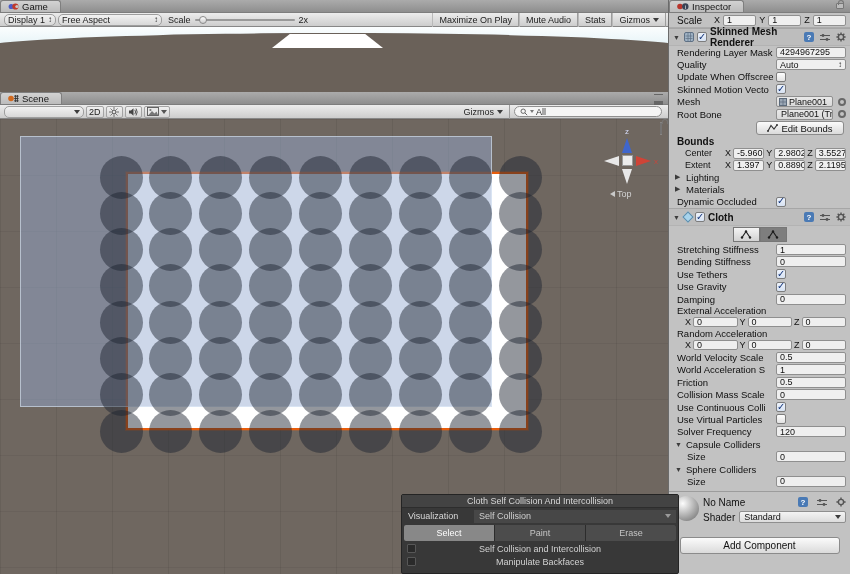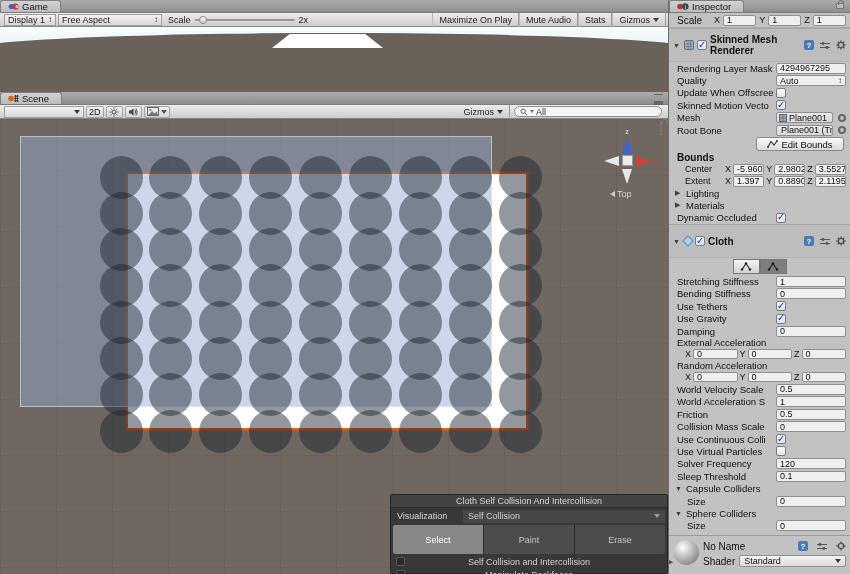--- a/index.html
+++ b/index.html
@@ -4,21 +4,21 @@
 <style>
   * { box-sizing: border-box; margin: 0; padding: 0; }
   html,body { width:850px; height:574px; overflow:hidden; }
   body { font-family:"Liberation Sans","DejaVu Sans",sans-serif; font-size:10px; color:#111; }
   #root { position:relative; width:850px; height:574px; background:#9a9a9a; overflow:hidden; }
 
   
   .tabbar { height:13px; background:linear-gradient(#ababab,#8e8e8e); display:flex; align-items:flex-end; position:relative; border-bottom:1px solid #7d7d7d; }
   .tab { height:12px; background:linear-gradient(#d2d2d2,#bcbcbc); border:1px solid #7f7f7f; border-bottom:none; border-radius:3px 3px 0 0; display:flex; align-items:center; gap:3px; padding:0 12px 0 4px; font-size:9.5px; color:#141414; }
   .toolbar { height:14px; background:linear-gradient(#ececec,#cdcdcd); border-bottom:1px solid #878787; display:flex; align-items:center; font-size:9px; color:#222; padding:0 2px; }
-  .dd { height:12px; display:flex; align-items:center; gap:3px; padding:0 3px; border:1px solid #9e9e9e; border-radius:0; background:linear-gradient(#f2f2f2,#d8d8d8); margin-left:2px; }
+  .dd { height:12px; display:flex; align-items:center; gap:3px; padding:0 3px; border:1px solid #9e9e9e; border-radius:5px; background:linear-gradient(#f2f2f2,#d8d8d8); margin-left:2px; }
   .ud { font-size:8px; color:#333; }
   .darr { width:0; height:0; border-left:3px solid transparent; border-right:3px solid transparent; border-top:4px solid #3c3c3c; }
   .tbtn { height:14px; display:flex; align-items:center; gap:3px; padding:1px 6px; border-left:1px solid #b9b9b9; border-right:1px solid #9c9c9c; white-space:nowrap; }
   .spacer { flex:1; }
   .lockicon { width:8px; height:6px; border:1px solid #777; border-radius:1px; background:#bcbcbc; position:relative; }
   .lockicon::before { content:""; position:absolute; left:1px; top:-4px; width:4px; height:4px; border:1px solid #777; border-bottom:none; border-radius:3px 3px 0 0; }
   .menuicon { width:9px; height:7px; border-top:1px solid #666; box-shadow:0 2px 0 #666,0 4px 0 #666; margin:0 3px; }
 
   
   .game-panel { position:absolute; left:0; top:0; width:668px; height:92px; }
@@ -53,21 +53,21 @@
   .gz-x { position:absolute; left:58px; top:26px; font-size:8px; color:#c7463c; }
   .gz-top { position:absolute; left:14px; top:58px; font-size:9px; color:#d2d2d2; display:flex; align-items:center; gap:2px; }
   .chev-left { width:0; height:0; border-top:3px solid transparent; border-bottom:3px solid transparent; border-right:5px solid #c9c9c9; }
   .scene-lock { position:absolute; right:6px; top:4px; z-index:5; opacity:.8; }
 
   
   .inspector { position:absolute; left:668px; top:0; width:182px; height:574px; background:#c2c2c2; border-left:1px solid #6b6b6b; overflow:hidden; }
   .insp-row { display:flex; align-items:center; height:15px; padding:0 4px 0 8px; gap:3px; border-bottom:1px solid #ababab; }
   .axis-lbl { font-size:9px; color:#111; }
   .field { flex:1; min-width:0; height:11px; background:#efefef; border:1px solid #8f8f8f; border-radius:2px; font-size:9px; padding:0 3px; color:#101010; display:flex; align-items:center; white-space:nowrap; overflow:hidden; }
-  .comp-header { height:14px; display:flex; align-items:center; gap:3px; padding:16px 4px; background:#bdbdbd; border-top:1px solid #a6a6a6; border-bottom:1px solid #b3b3b3; font-weight:bold; font-size:10px; }
+  .comp-header { height:14px; display:flex; align-items:center; gap:3px; padding:8px 4px; background:#bdbdbd; border-top:1px solid #a6a6a6; border-bottom:1px solid #b3b3b3; font-weight:bold; font-size:10px; }
   .fold { width:8px; font-size:7px; color:#3c3c3c; flex:0 0 8px; }
   .cb { width:10px; height:10px; border:1px solid #7d7d7d; background:linear-gradient(#fefefe,#e2e2e2); border-radius:2px; position:relative; flex:0 0 10px; }
   .cb.checked { background:linear-gradient(#eef3fb,#d7e2f2); }
   .cb.checked::after { content:"\2713"; position:absolute; left:0px; top:-2.5px; font-size:10px; font-weight:bold; color:#16377c; }
   .hicon { margin-left:3px; flex:0 0 auto; }
   .help-ic { width:10px; height:10px; background:#4a7ab5; border-radius:2px; color:#fff; font-size:8px; font-weight:bold; display:flex; align-items:center; justify-content:center; }
   .help-ic::after { content:"?"; }
   .irow { display:flex; align-items:center; height:12.4px; padding:0 4px 0 8px; gap:3px; font-size:9.5px; }
   .irow .lbl { flex:0 0 96px; white-space:nowrap; overflow:hidden; color:#0e0e0e; }
   .irow .lbl.ind { padding-left:10px; }
@@ -90,28 +90,28 @@
   .mat-row1 { display:flex; align-items:center; gap:6px; height:15px;justify-content:space-between; }
   .mat-row2 { display:flex; align-items:center; gap:4px; height:15px; padding-left:30px; }
   .sphere { position:absolute; left:5px; top:4px; width:25px; height:25px; border-radius:50%; background:radial-gradient(circle at 35% 30%, #fdfdfd, #b5b5b5 48%, #6e6e6e 95%); }
   .mat-name { font-size:10px; margin-left:30px; flex:1; }
   .mat-fold { position:absolute; left:-1px; top:22px; font-size:7px; color:#555; }
   .shader-dd { width:118px; height:12px; border:1px solid #8f8f8f; border-radius:2px; background:linear-gradient(#f4f4f4,#dcdcdc); display:flex; align-items:center; padding:0 4px; font-size:9px; gap:3px; }
   .addcomp-row { display:flex; justify-content:center; margin-top:12px; }
   .addcomp { width:160px; height:17px; font-size:10px; }
 
   
-  .cloth-overlay { position:absolute; left:390px; top:494px; width:278px; height:80px; background:#383838; border:1px solid #242424; border-radius:2px; color:#cfcfcf; font-size:9px; z-index:10; }
+  .cloth-overlay { position:absolute; left:401px; top:494px; width:278px; height:80px; background:#383838; border:1px solid #242424; border-radius:2px; color:#cfcfcf; font-size:9px; z-index:10; }
   .co-title { height:13px; background:#434343; border-bottom:1px solid #2d2d2d; display:flex; align-items:center; justify-content:center; color:#d6d6d6; }
   .co-viz { height:16px; display:flex; align-items:center; gap:4px; padding:1px 2px 1px 6px; }
   .co-viz-lbl { flex:0 0 62px; color:#d8d8d8; }
   .co-viz-val { flex:1; height:13px; background:#474747; display:flex; align-items:center; padding:0 5px; color:#cfcfcf; }
   .co-darr { margin-left:auto; width:0; height:0; border-left:3px solid transparent; border-right:3px solid transparent; border-top:4px solid #9a9a9a; }
   .co-segs { display:flex; gap:1px; margin:1px 2px; background:#2c2c2c; border-radius:2px; }
-  .seg { flex:1; height:29px; display:flex; align-items:center; justify-content:center; background:#4c4c4c; color:#c4c4c4; }
+  .seg { flex:1; height:16px; display:flex; align-items:center; justify-content:center; background:#4c4c4c; color:#c4c4c4; }
   .seg:first-child { border-radius:2px 0 0 2px; }
   .seg:last-child { border-radius:0 2px 2px 0; }
   .seg.active { background:#888; color:#fff; }
   .co-row { height:13px; display:flex; align-items:center; position:relative; }
   .co-cb { position:absolute; left:5px; width:9px; height:9px; background:#2a2a2a; border:1px solid #575757; border-radius:1px; }
   .co-lbl { flex:1; text-align:center; color:#d2d2d2; }
 </style>
 </head>
 <body>
 
@@ -590,24 +590,20 @@
           <span class="cb checked"></span>
         </div>
         <div class="irow">
           <span class="lbl">Use Virtual Particles</span>
           <span class="cb"></span>
         </div>
         <div class="irow">
           <span class="lbl">Solver Frequency</span>
           <span class="field">120</span>
         </div>
-        <div class="irow">
-          <span class="lbl">Sleep Threshold</span>
-          <span class="field">0.1</span>
-        </div>
         <div class="irow" style="padding-left: 6px;">
           <span class="fold">▼</span>
           <span>Capsule Colliders</span>
         </div>
         <div class="irow">
           <span class="lbl ind">Size</span>
           <span class="field">0</span>
         </div>
         <div class="irow" style="padding-left: 6px;">
           <span class="fold">▼</span>
@@ -645,20 +641,25 @@
       </div>
       <div class="mat-row2">
         <span>Shader</span>
         <div class="shader-dd">
           <span>Standard</span>
           <span class="darr" style="margin-left:auto"></span>
         </div>
       </div>
     </div>
 
+    <div class="addcomp-row">
+      <div class="btn addcomp">
+          <span>Add Component</span>
+        </div>
+    </div>
   </aside>
 
   <div class="cloth-overlay">
     <div class="co-title">
         <span>Cloth Self Collision And Intercollision</span>
       </div>
     <div class="co-viz">
       <span class="co-viz-lbl">Visualization</span>
       <div class="co-viz-val">
         <span>Self Collision</span>

